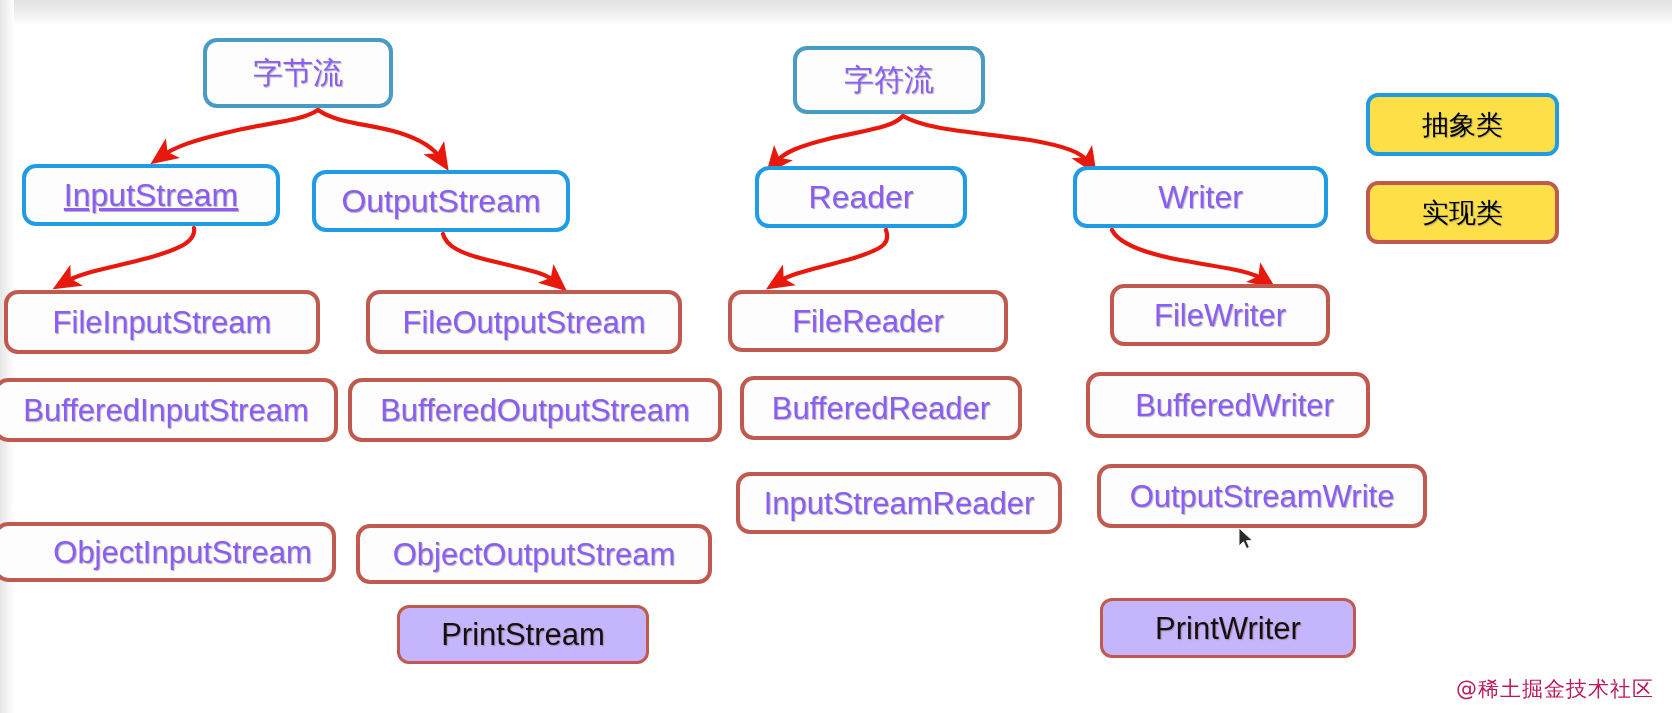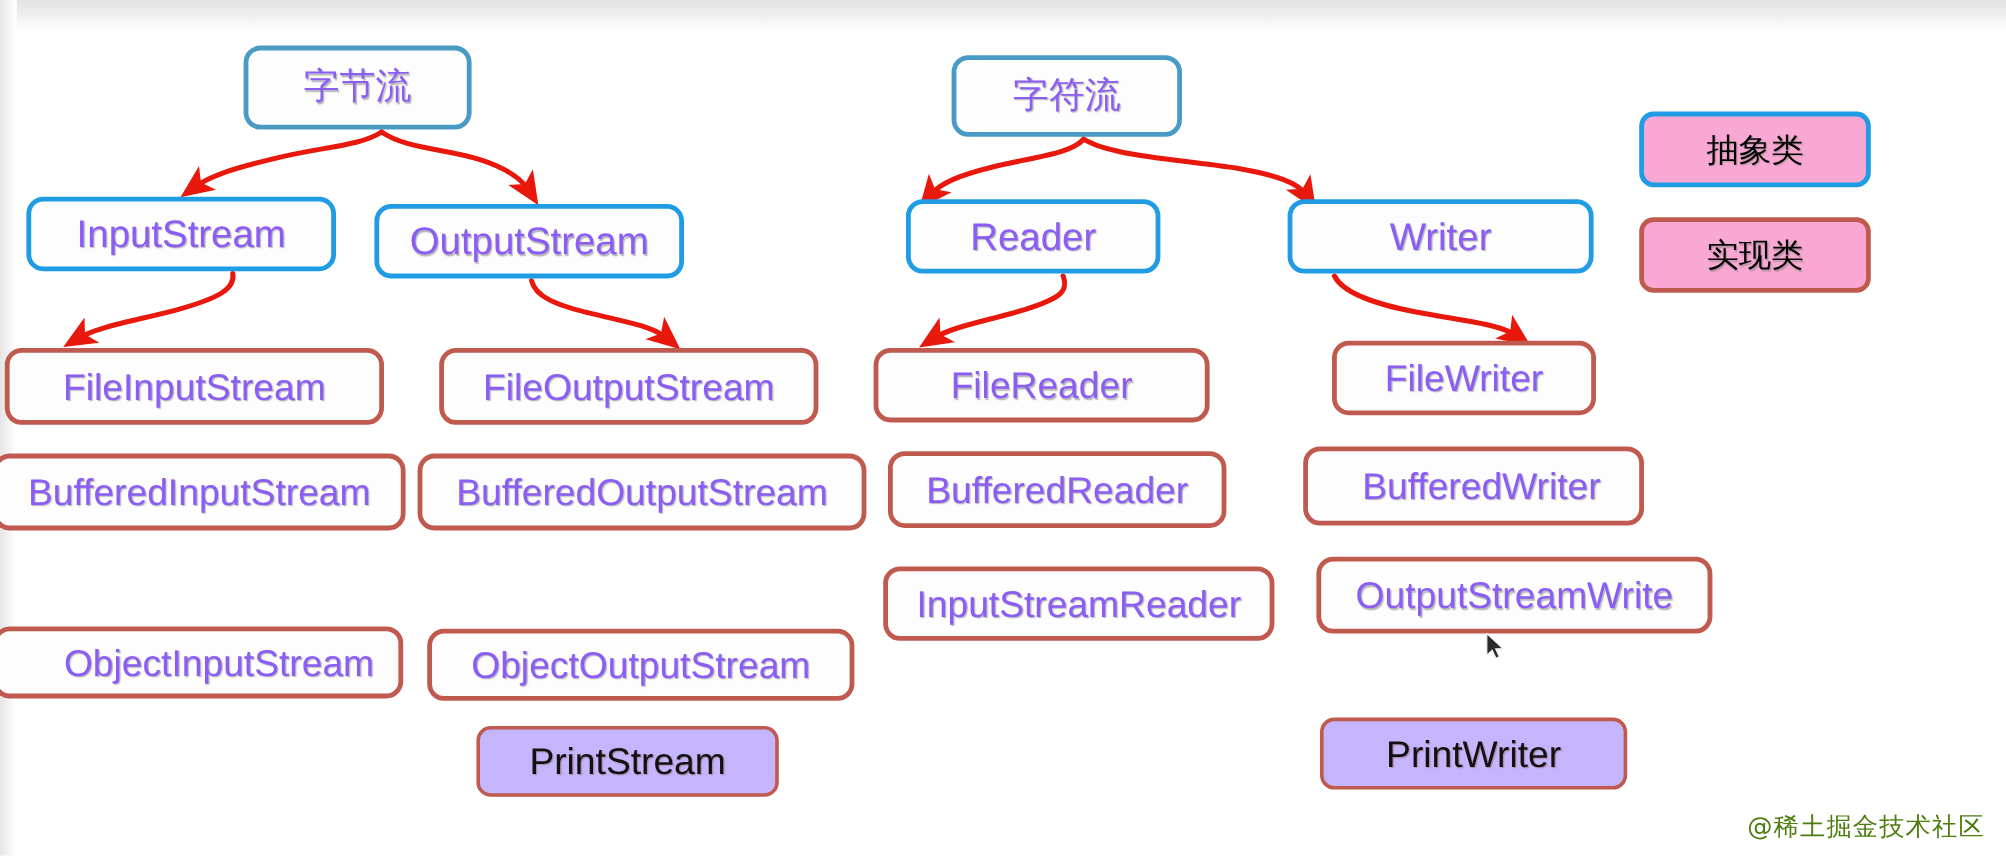--- a/index.html
+++ b/index.html
@@ -84,21 +84,21 @@
     padding: 0 6px;
   }
 
   
   .legend-box {
     position: absolute;
     box-sizing: border-box;
     display: flex;
     align-items: center;
     justify-content: center;
-    background: #f9a8d4;
+    background: #fde047;
     border-radius: 12px;
     white-space: nowrap;
     text-shadow: 1px 1px 1px rgba(120,120,120,0.5);
   }
   .legend-box.abstract { border: 4px solid #1f9ce4; }
   .legend-box.impl     { border: 4px solid #c0594e; }
 
   
   .arrows {
     position: absolute;
@@ -108,21 +108,21 @@
     height: 713px;
     pointer-events: none;
   }
 
   
   .watermark {
     position: absolute;
     right: 18px;
     bottom: 10px;
     font-size: 21px;
-    color: #4d7c0f;
+    color: #be185d;
     letter-spacing: 1px;
     font-family: "DejaVu Sans", "Liberation Sans", sans-serif;
   }
 
   
   .cursor {
     position: absolute;
     pointer-events: none;
   }
 </style>
@@ -161,21 +161,21 @@
   </svg>
 
   <div id="node-layer">
       <div class="node root" style="left: 203px; top: 38px; width: 190px; height: 70px;">
         <span class="label" style="font-size: 30px;">字节流</span>
       </div>
       <div class="node root" style="left: 793px; top: 46px; width: 192px; height: 68px;">
         <span class="label" style="font-size: 30px;">字符流</span>
       </div>
       <div class="node abstract" style="left: 22px; top: 164px; width: 258px; height: 62px;">
-        <span class="label" style="font-size: 32px;">InputStream</span>
+        <span class="label" style="font-size: 32px; text-decoration: underline;">InputStream</span>
       </div>
       <div class="node abstract" style="left: 312px; top: 170px; width: 258px; height: 62px;">
         <span class="label" style="font-size: 32px;">OutputStream</span>
       </div>
       <div class="node abstract" style="left: 755px; top: 166px; width: 212px; height: 62px;">
         <span class="label" style="font-size: 32px;">Reader</span>
       </div>
       <div class="node abstract" style="left: 1073px; top: 166px; width: 255px; height: 62px;">
         <span class="label" style="font-size: 32px;">Writer</span>
       </div>

